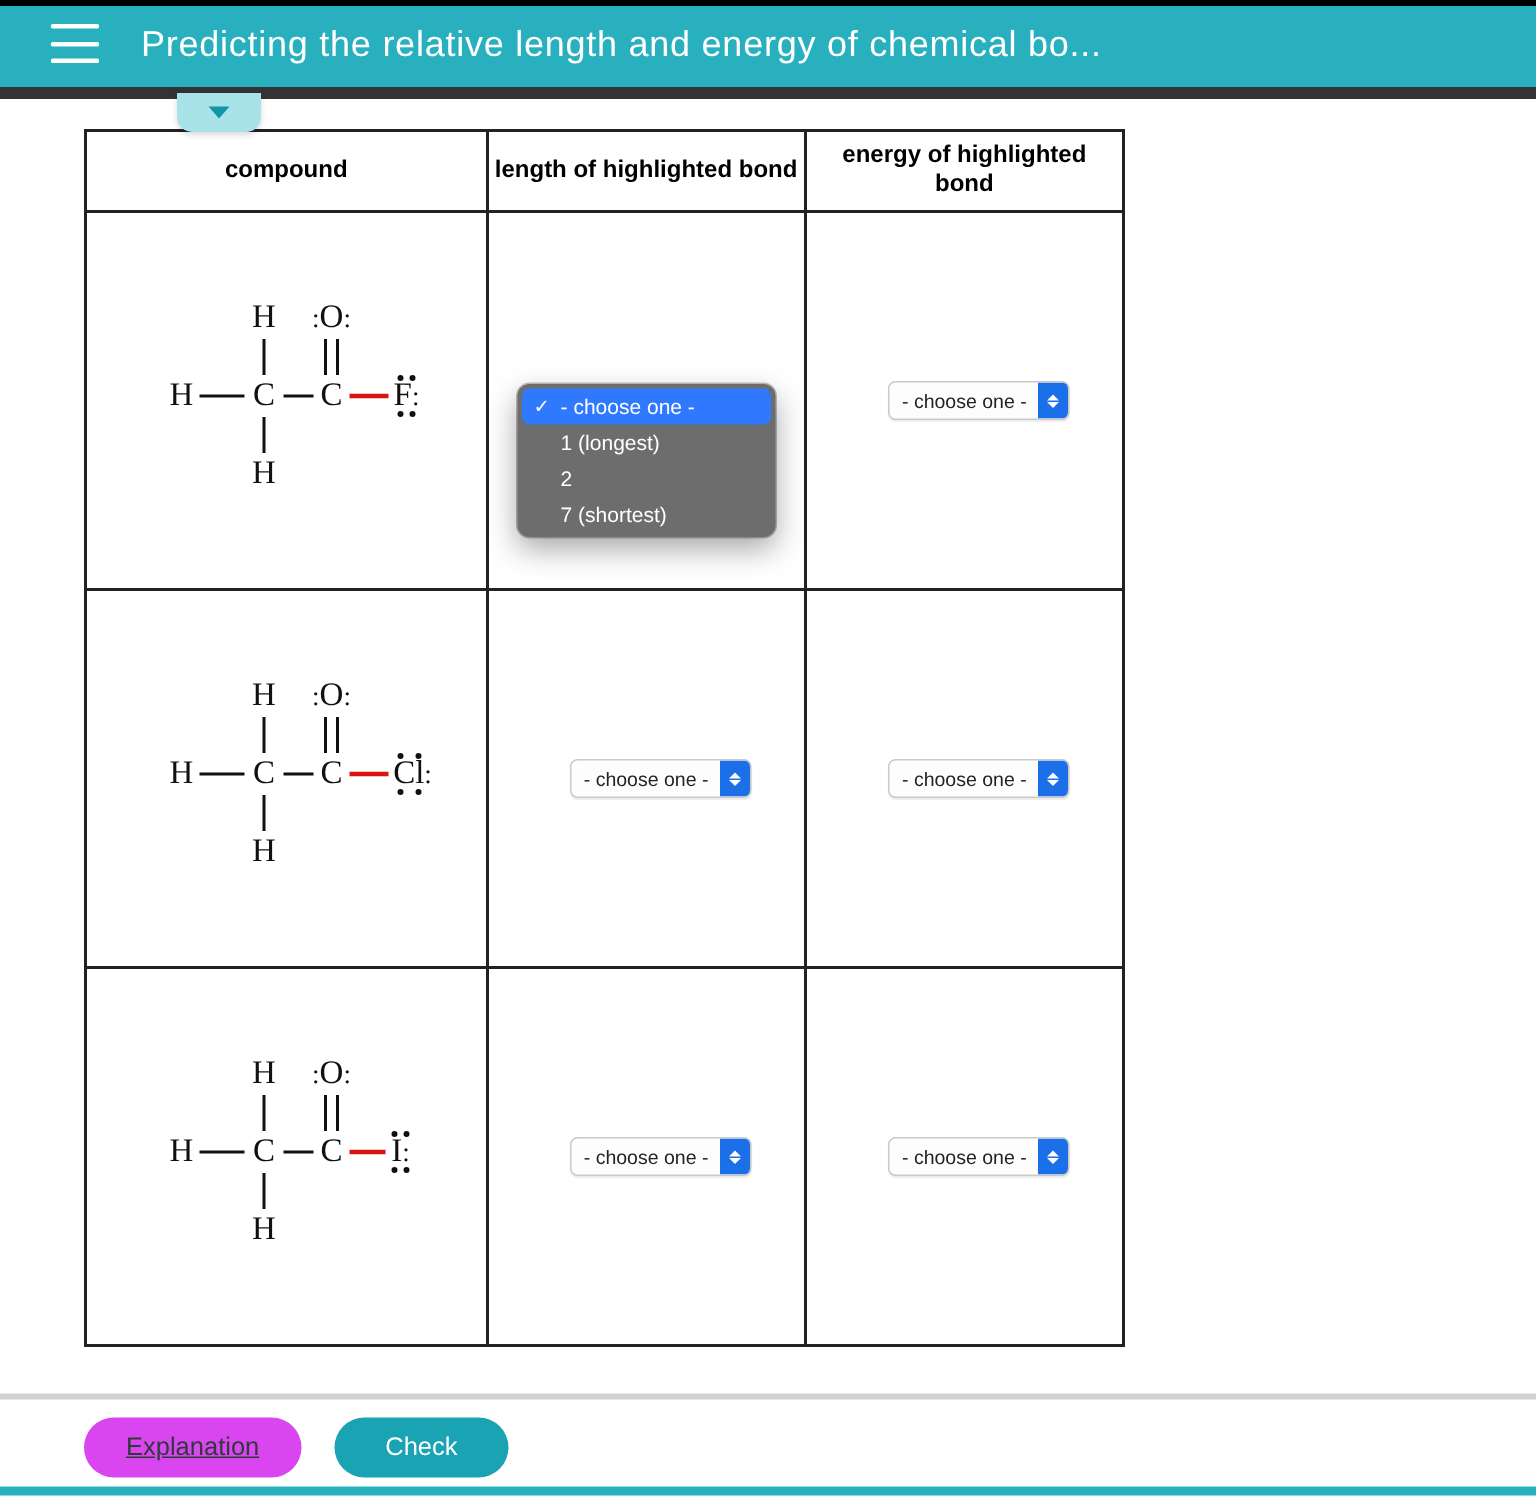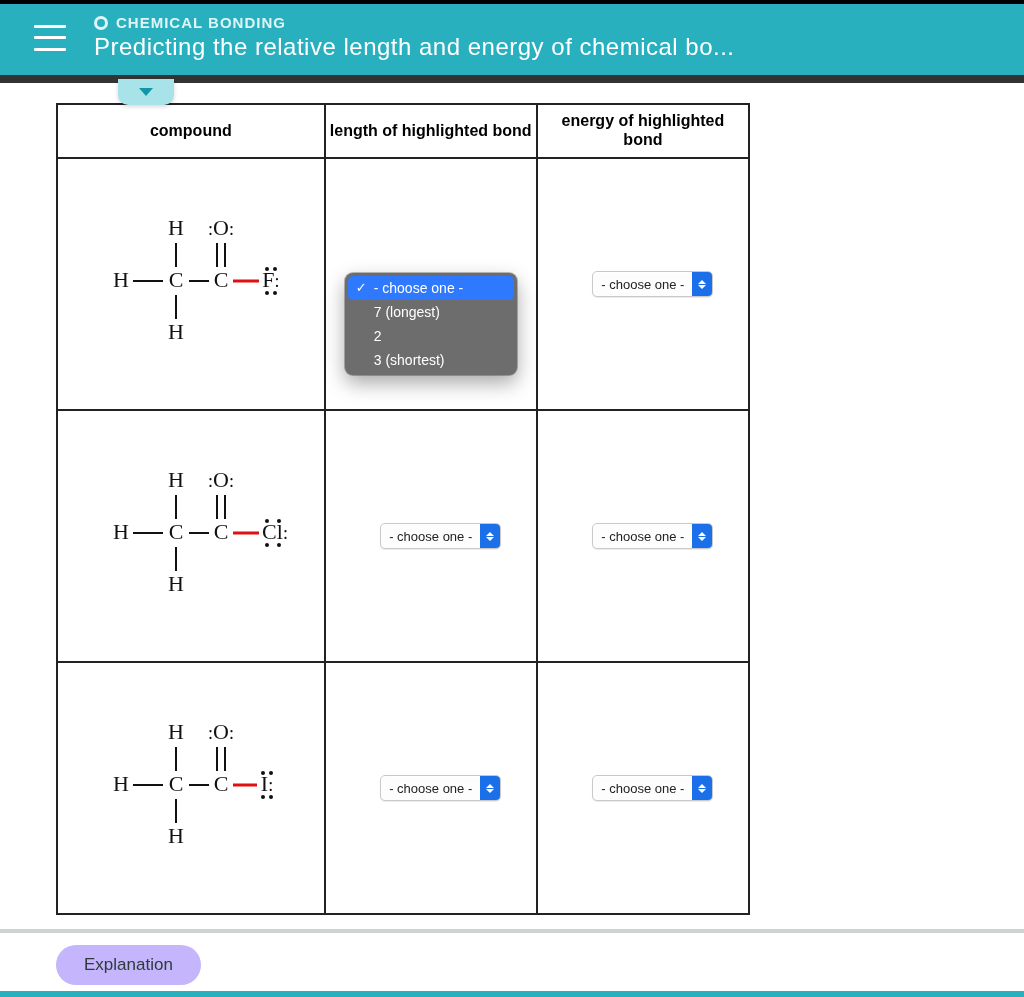--- a/index.html
+++ b/index.html
@@ -99,40 +99,36 @@
   .footer-strip {
     position:absolute; bottom:0; left:0; right:0;
     border-top:4px solid #cfd3d3;
     background:#fff;
     padding: 12px 0 12px 56px;
     display:flex; gap:22px; align-items:center;
   }
   .btn {
     border:none; border-radius:22px; padding:10px 28px; font-size:17px; cursor:pointer;
   }
-  .btn-explain { background:#c4b5fd; color:#2f3a3a; }
+  .btn-explain { background:#d946ef; color:#2f3a3a;text-decoration:underline; }
   .btn-check { background:#19a3b3; color:#fff; padding:10px 34px; }
   .footer-underline { position:absolute; bottom:0; left:0; right:0; height:6px; background:#29b0bf; }
 </style>
 </head>
 <body>
 
 <div class="top-stripe"></div>
 
 <div class="header">
   <div class="hamburger">
     <span></span>
       <span></span>
       <span></span>
   </div>
   <div class="header-text">
-    <div class="category">
-      <span class="bullet"></span>
-      <span>CHEMICAL BONDING</span>
-    </div>
     <div class="title">Predicting the relative length and energy of chemical bo...</div>
   </div>
 </div>
 <div class="sub-strip"></div>
 <div class="hint-tab-wrap">
   <div class="hint-tab"></div>
 </div>
 
 <div class="content">
   <table class="qtable">
@@ -168,23 +164,23 @@
                 <circle cx="194" cy="96" r="2" fill="#111"></circle>
               <line x1="95" y1="98" x2="95" y2="122" stroke="#111" stroke-width="2"></line>
               <text x="95" y="142">H</text>
             </g>
           </svg>
         </td>
         <td class="answer-cell">
 
           <div class="dropdown-open">
             <div class="opt selected">- choose one -</div>
-            <div class="opt">7 (longest)</div>
+            <div class="opt">1 (longest)</div>
             <div class="opt">2</div>
-            <div class="opt">3 (shortest)</div>
+            <div class="opt">7 (shortest)</div>
           </div>
         </td>
         <td class="answer-cell">
           <div class="select-widget">
             <span class="label">- choose one -</span>
             <span class="caret"></span>
           </div>
         </td>
       </tr>
 
@@ -264,14 +260,15 @@
             <span class="caret"></span>
           </div>
         </td>
       </tr>
     </tbody>
   </table>
 </div>
 
 <div class="footer-strip">
   <button class="btn btn-explain">Explanation</button>
+  <button class="btn btn-check">Check</button>
   <div class="footer-underline"></div>
 </div>
 
 </body></html>

